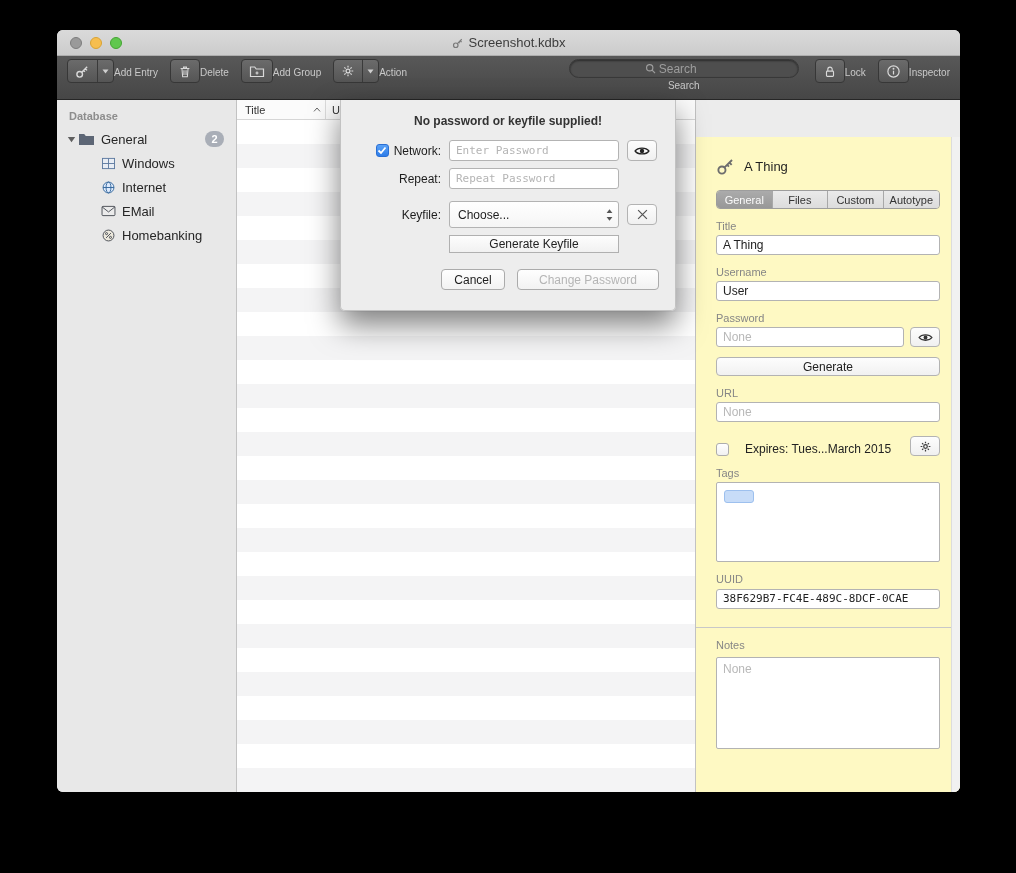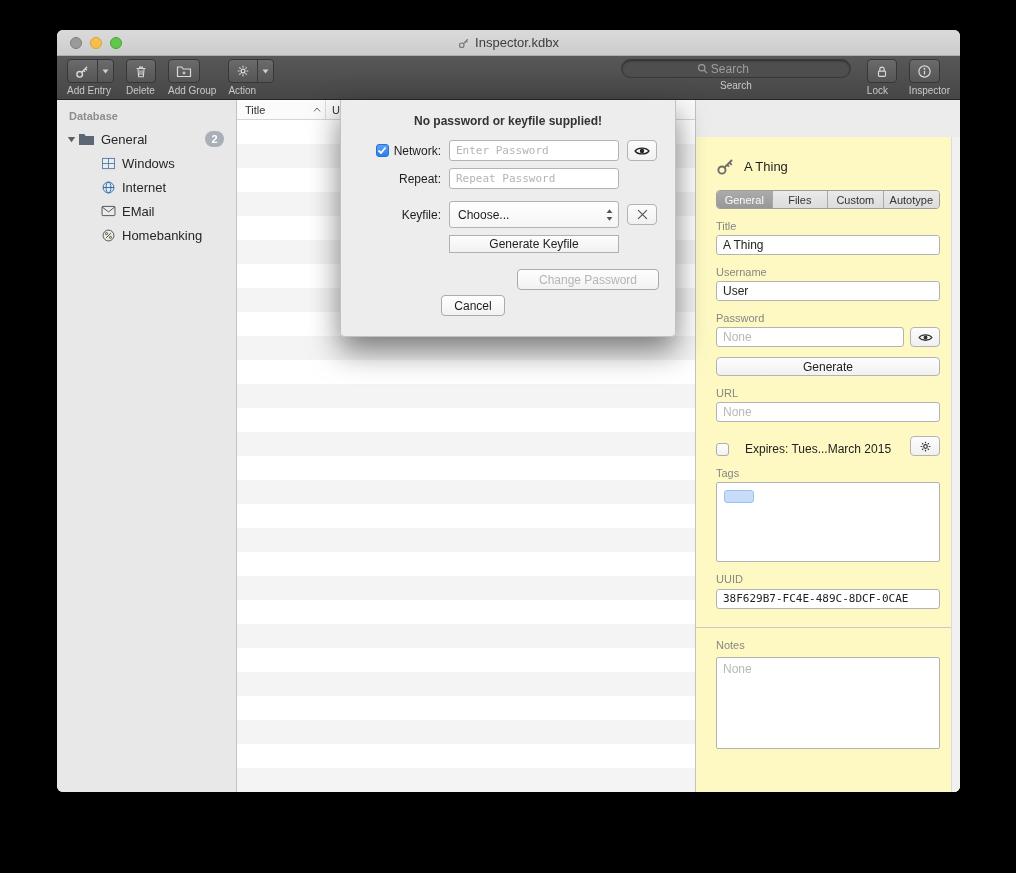--- a/index.html
+++ b/index.html
@@ -36,21 +36,21 @@
   .light.zoom  { background:#60c74e; border-color:#44a532; }
   .win-title { display:flex; align-items:center; gap:5px; font-size:13px; color:#3d3d3d; }
 
   
   .toolbar {
     height:44px; flex:0 0 44px;
     background:linear-gradient(#585858,#464646);
     border-bottom:1px solid #262626;
     display:flex; align-items:flex-start; padding:3px 10px 0 10px;
   }
-  .tool { display:flex; flex-direction:column; align-items:flex-start; margin-right:12px; }
+  .tool { display:flex; flex-direction:row; align-items:center; margin-right:12px; }
   .tool-label { font-size:10px; color:#c9c9c9; margin-top:2px; white-space:nowrap; }
   .tbtn {
     height:24px; min-width:30px;
     background:linear-gradient(#6b6b6b,#555555);
     border:1px solid #373737; border-radius:4px;
     color:#d9d9d9; display:flex; align-items:center; justify-content:center; padding:0 7px;
   }
   .tbtn-split { display:flex; padding:0; }
   .tbtn-seg { display:flex; align-items:center; justify-content:center; padding:0 7px; height:100%; }
   .tbtn-seg + .tbtn-seg { border-left:1px solid #3a3a3a; padding:0 4px; }
@@ -170,21 +170,21 @@
     grid-column:2; height:18px;
     background:linear-gradient(#fdfdfd,#f1f1f1); border:1px solid #b0b0b0; border-radius:0;
     font-size:12px; color:#222;
   }
   .dlg-buttons { display:flex; gap:12px; margin:16px 0 0 100px; }
   .btn {
     height:21px; background:linear-gradient(#fefefe,#f2f2f2);
     border:1px solid #ababab; border-radius:4px; font-size:12px; color:#1d1d1d;
     display:flex; align-items:center; justify-content:center;
   }
-  .btn-cancel { width:64px;margin-top:26px; }
+  .btn-cancel { width:64px; }
   .btn-change { width:142px; color:#b5b5b5; }
 </style>
 </head>
 <body>
 
 <div class="window">
 
   <div class="titlebar">
     <div class="traffic">
       <div class="light close"></div>
@@ -193,21 +193,21 @@
     </div>
     <div class="win-title">
       <span>
         <svg width="12" height="12" viewBox="0 0 16 16">
             <g stroke="#7a7a7a" stroke-width="1.6" fill="none">
               <circle cx="5" cy="11" r="3"></circle>
               <path d="M7.2 8.8 L13 3 M11 5 l1.8 1.8 M9.2 6.8 l1.4 1.4"></path>
             </g>
           </svg>
       </span>
-      <span>Inspector.kdbx</span>
+      <span>Screenshot.kdbx</span>
     </div>
   </div>
 
   <div class="toolbar">
 
     <div class="tool">
       <div class="tbtn tbtn-split">
         <span class="tbtn-seg">
           <svg width="15" height="15" viewBox="0 0 16 16">
               <g stroke="currentColor" stroke-width="1.5" fill="none">

